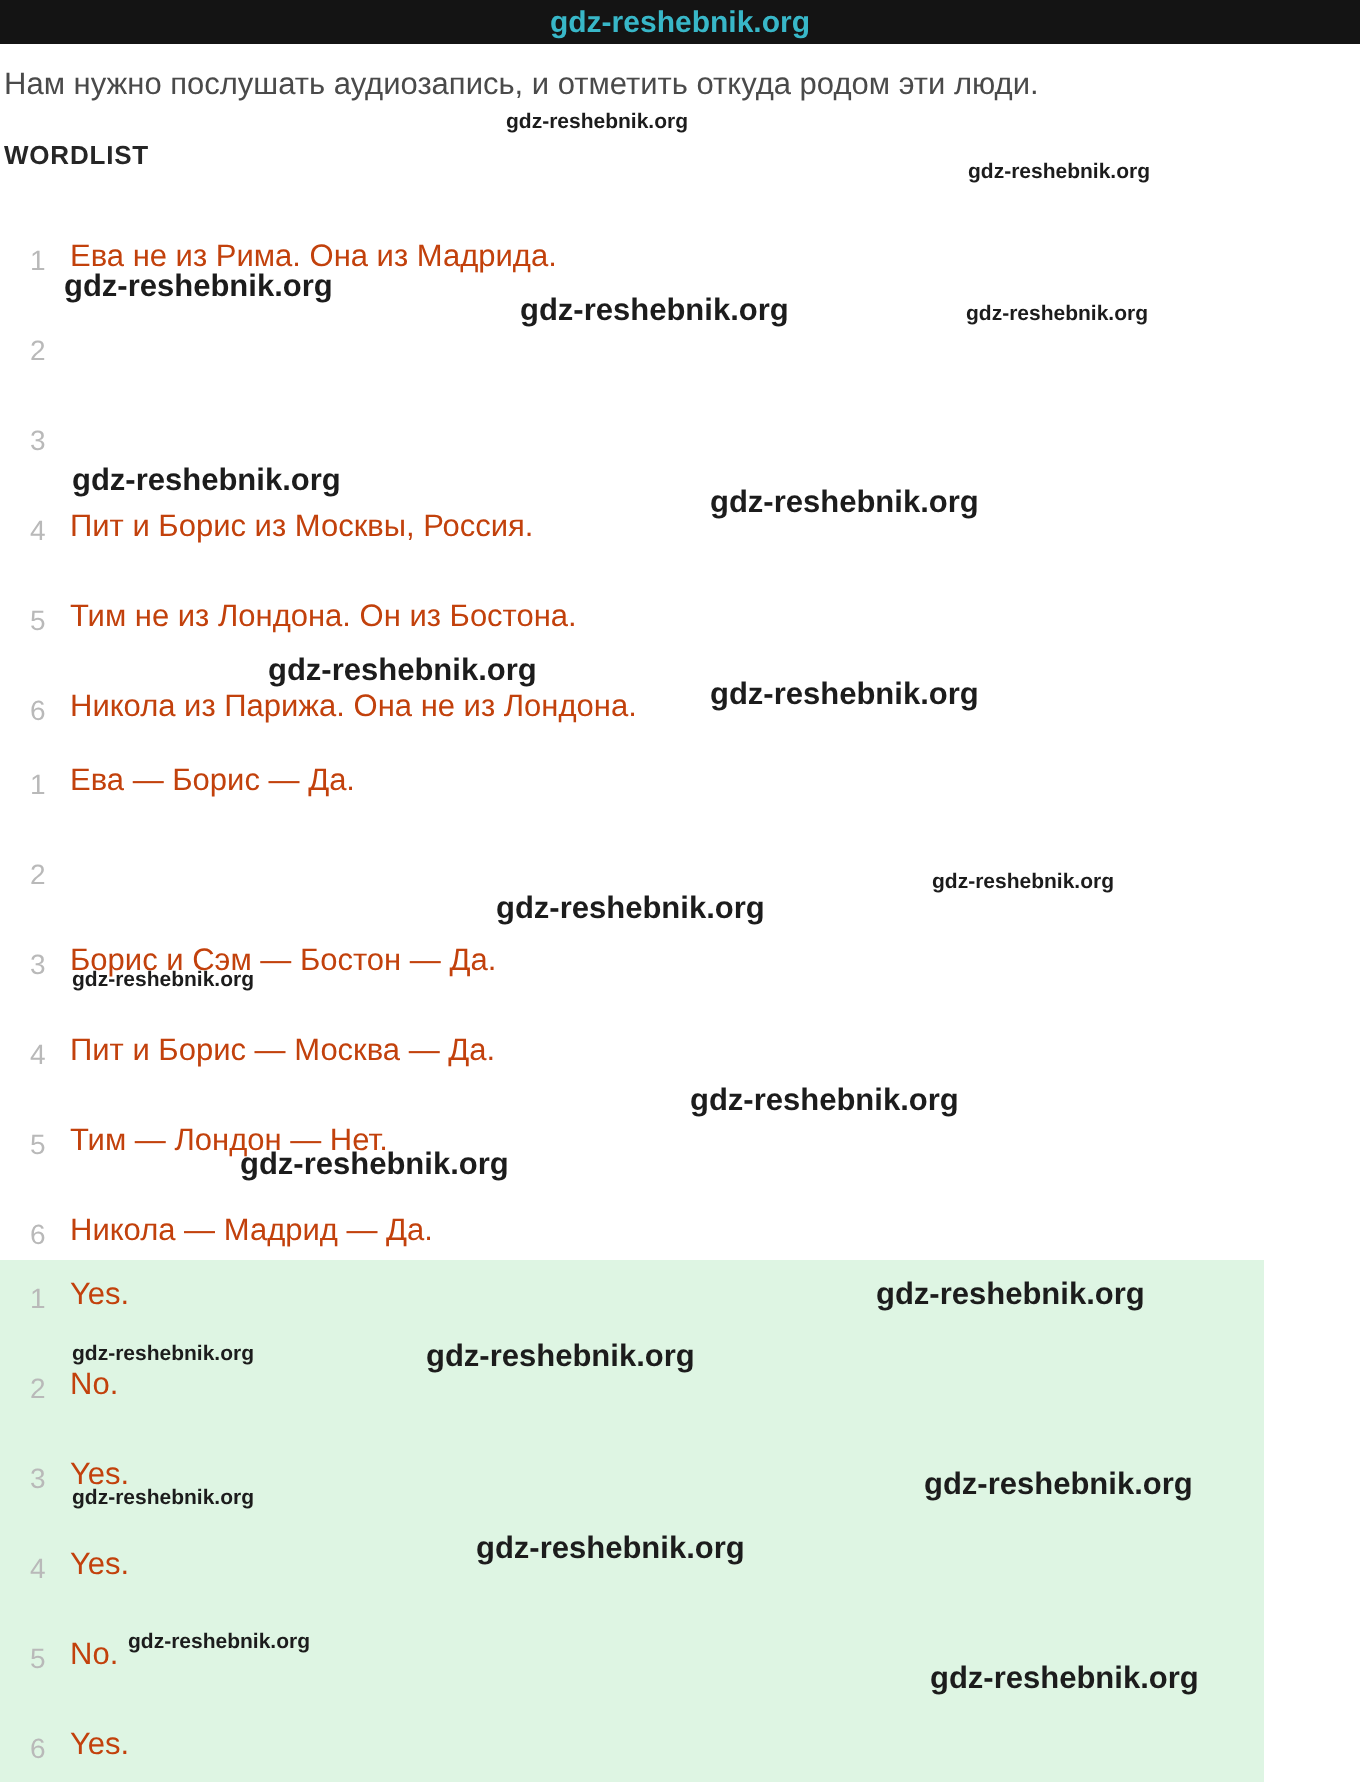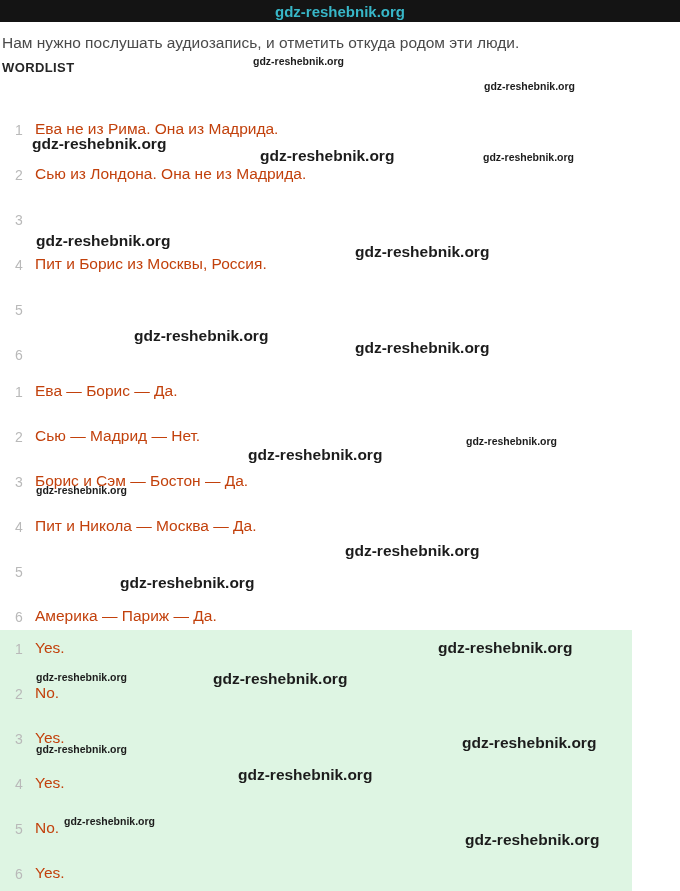--- a/index.html
+++ b/index.html
@@ -16,21 +16,21 @@
     position: absolute; top: 0; left: 0; width: 680px; height: 22px;
     background: #141414; display: flex; align-items: center; justify-content: center;
   }
   .banner-text { color: #38b7c8; font-size: 15px; font-weight: bold; }
 
   .intro {
     position: absolute; top: 34px; left: 2px; width: 660px;
     font-size: 15.5px; color: #4a4a4a;
   }
   .wordlist {
-    position: absolute; top: 60px; left: 2px;
+    position: absolute; top: 70px; left: 2px;
     font-size: 13px; font-weight: bold; color: #262626; letter-spacing: 0.4px;
   }
 
   
   .list { position: absolute; left: 0; width: 680px; }
   .list-sentences { top: 120px; }
   .list-answers   { top: 382px; }
   .row { height: 45px; display: flex; align-items: flex-start; }
   .num {
     width: 20px; margin-left: 15px; flex: 0 0 auto;
@@ -65,60 +65,61 @@
 
   <div class="wordlist">WORDLIST</div>
 
   <div class="list list-sentences">
     <div class="row">
       <span class="num">1</span>
       <span class="txt">Ева не из Рима. Она из Мадрида.</span>
     </div>
     <div class="row">
       <span class="num">2</span>
-      <span class="txt">Сью из Лондона. Она не из Мадрида.</span>
     </div>
     <div class="row">
       <span class="num">3</span>
     </div>
     <div class="row">
       <span class="num">4</span>
       <span class="txt">Пит и Борис из Москвы, Россия.</span>
     </div>
     <div class="row">
       <span class="num">5</span>
+      <span class="txt">Тим не из Лондона. Он из Бостона.</span>
     </div>
     <div class="row">
       <span class="num">6</span>
+      <span class="txt">Никола из Парижа. Она не из Лондона.</span>
     </div>
   </div>
 
   <div class="list list-answers">
     <div class="row">
       <span class="num">1</span>
       <span class="txt">Ева — Борис — Да.</span>
     </div>
     <div class="row">
       <span class="num">2</span>
-      <span class="txt">Сью — Мадрид — Нет.</span>
     </div>
     <div class="row">
       <span class="num">3</span>
       <span class="txt">Борис и Сэм — Бостон — Да.</span>
     </div>
     <div class="row">
       <span class="num">4</span>
-      <span class="txt">Пит и Никола — Москва — Да.</span>
+      <span class="txt">Пит и Борис — Москва — Да.</span>
     </div>
     <div class="row">
       <span class="num">5</span>
+      <span class="txt">Тим — Лондон — Нет.</span>
     </div>
     <div class="row">
       <span class="num">6</span>
-      <span class="txt">Америка — Париж — Да.</span>
+      <span class="txt">Никола — Мадрид — Да.</span>
     </div>
   </div>
 
   <div class="green">
     <div class="row">
       <span class="num">1</span>
       <span class="txt">Yes.</span>
     </div>
     <div class="row">
       <span class="num">2</span>

